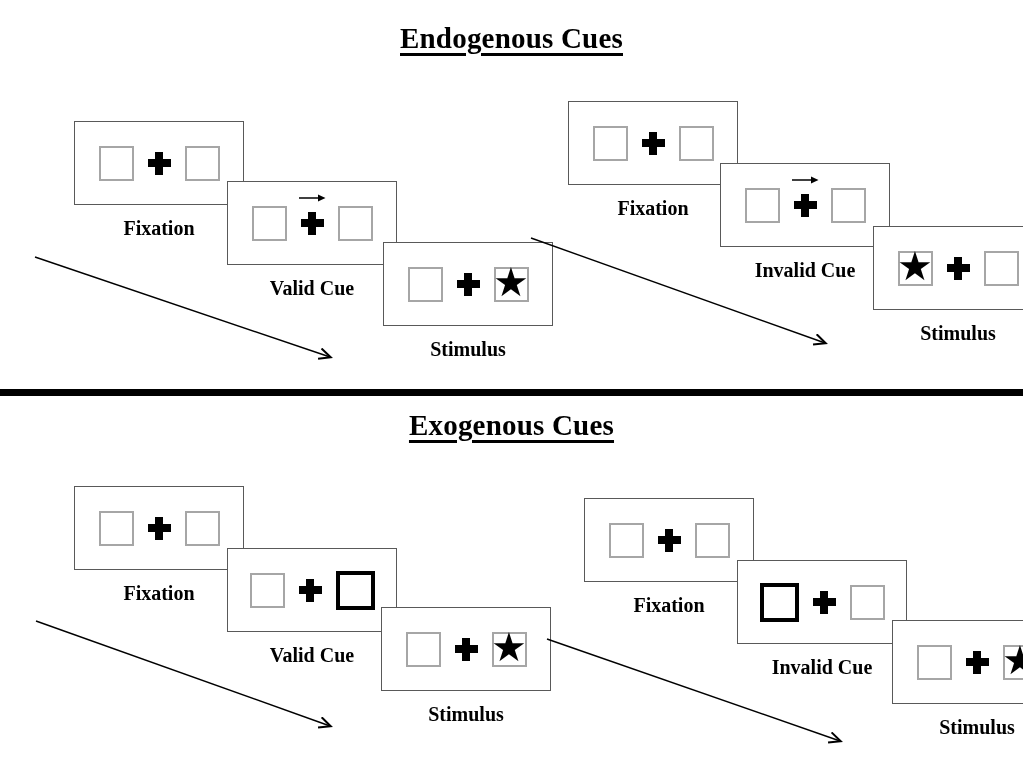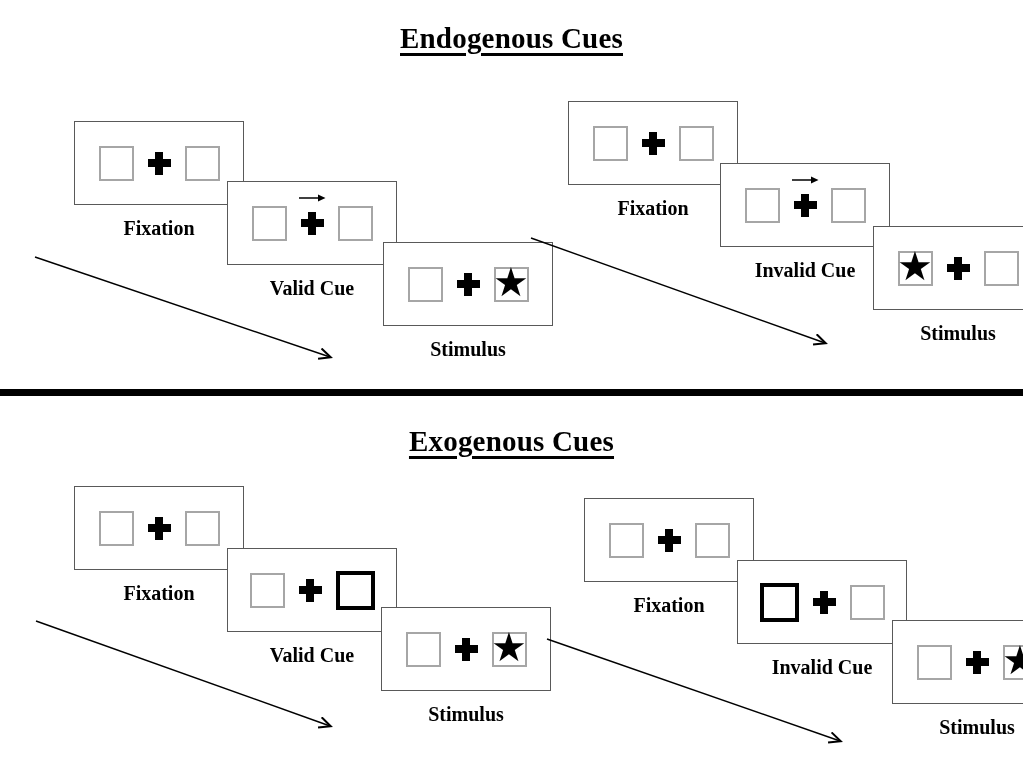--- a/index.html
+++ b/index.html
@@ -143,21 +143,21 @@
         <marker id="ah2" viewBox="0 0 10 8" refX="8" refY="4" markerWidth="11" markerHeight="9" orient="auto">
           <path d="M1,0.5 L8.5,4 L1,7.5" fill="none" stroke="#000" stroke-width="1.3"></path>
         </marker>
       </defs>
       <line x1="6" y1="6" x2="300" y2="111" stroke="#000" stroke-width="1.4" marker-end="url(#ah2)"></line>
     </svg>
   </div>
 
   <div class="divider" style="top:389px;"></div>
 
-  <div class="section-title" style="top:425px;">
+  <div class="section-title" style="top:409px;">
     <span>Exogenous Cues</span>
   </div>
 
   <div>
     <div class="seq-item" style="left:26px;top:486px;">
       <div class="panel">
         <div class="sq"></div>
         <div class="cwrap">
             <div class="plus"></div>
           </div>

